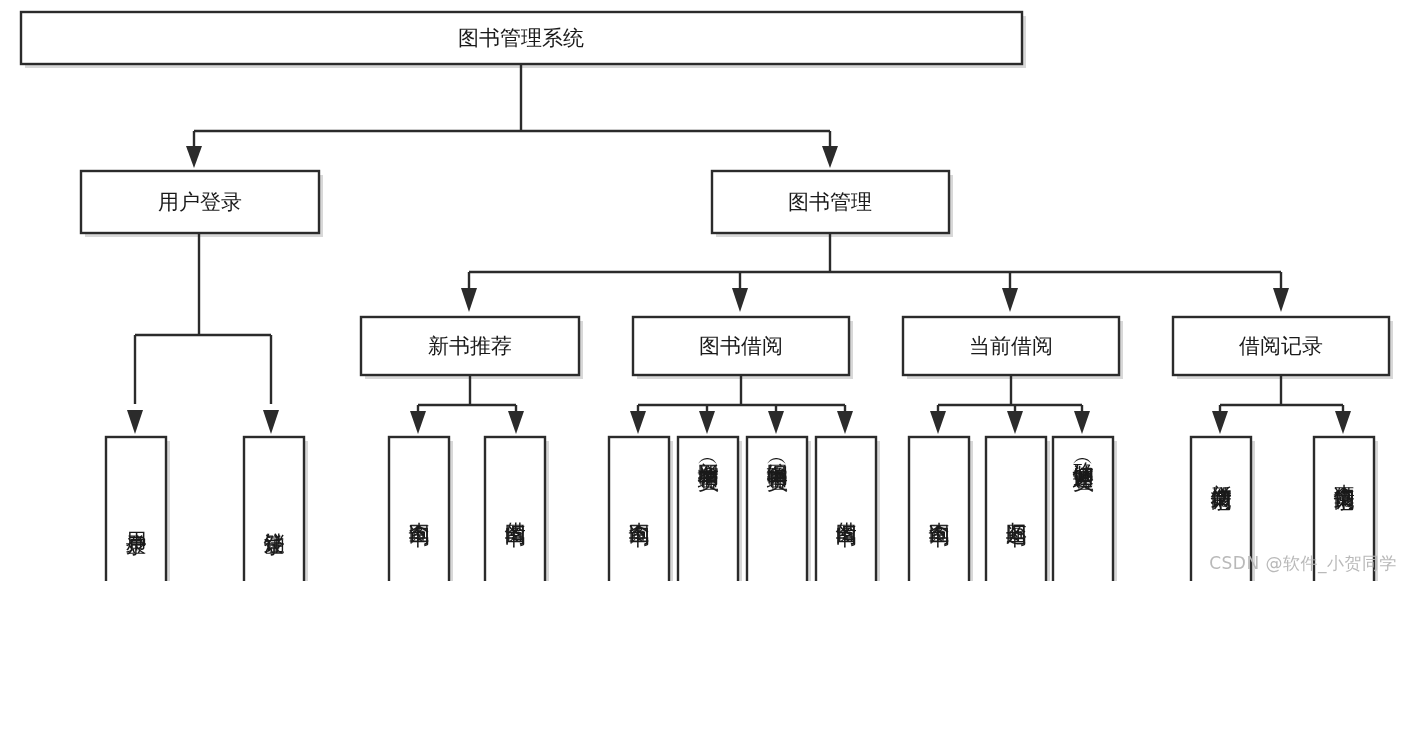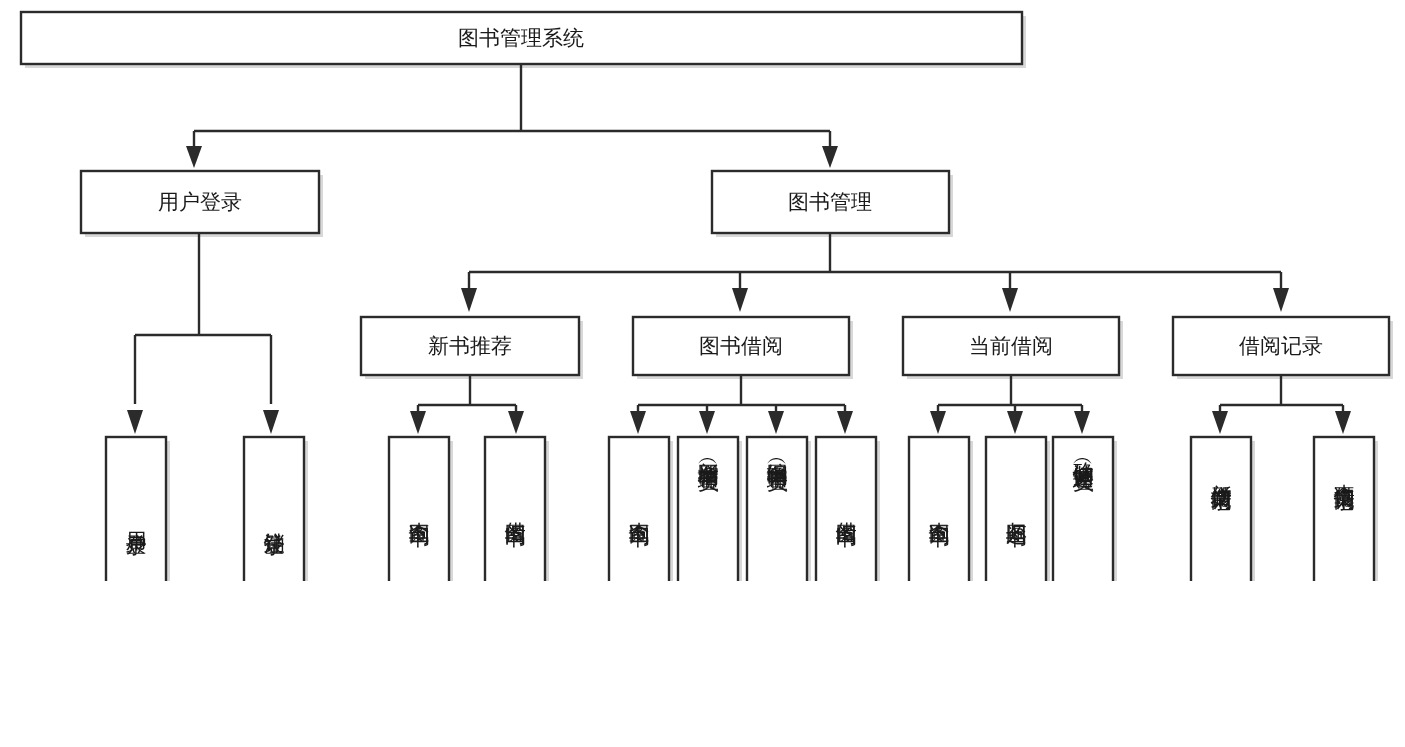--- a/index.html
+++ b/index.html
@@ -261,14 +261,15 @@
     <span class="vlabel-text" style="margin-top:8px;">确认归还（管理员）</span>
   </div>
 
   <div class="vlabel-wrap" style="left:1191px; top:437px; width:60px; height:297px;">
     <span class="vlabel-text" style="margin-top:30px;">新增借阅记录</span>
   </div>
   <div class="vlabel-wrap" style="left:1314px; top:437px; width:60px; height:297px;">
     <span class="vlabel-text" style="margin-top:30px;">查询借阅记录</span>
   </div>
 
+  <div class="watermark">CSDN @软件_小贺同学</div>
 
 </div>
 
 </body></html>

